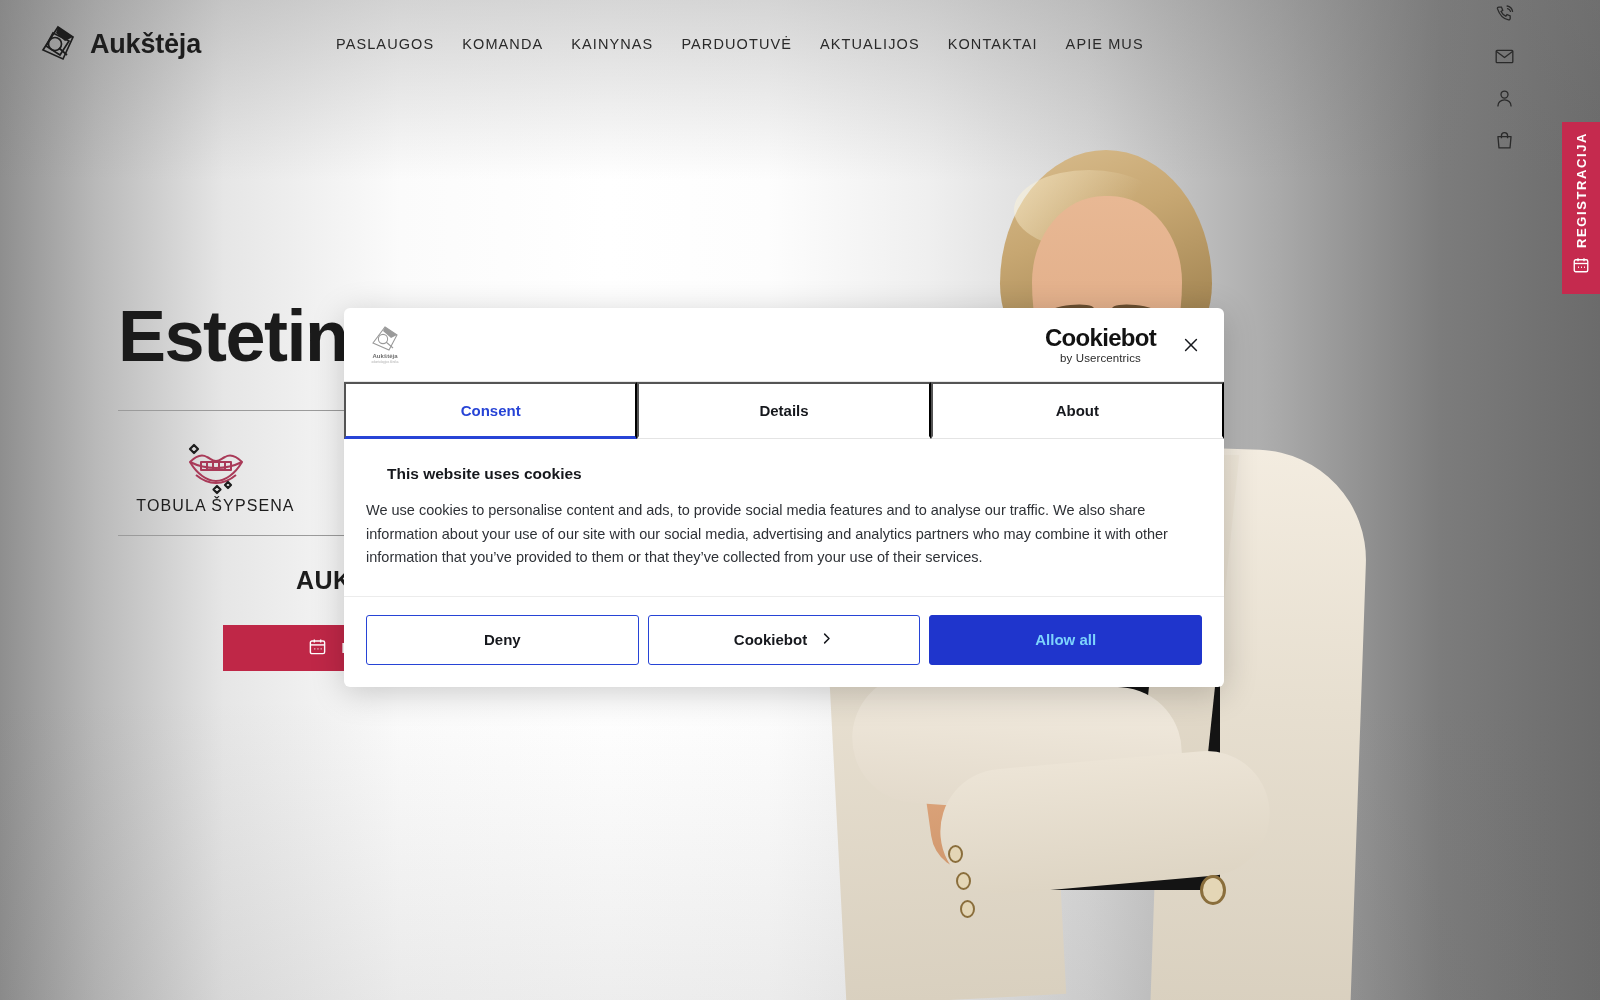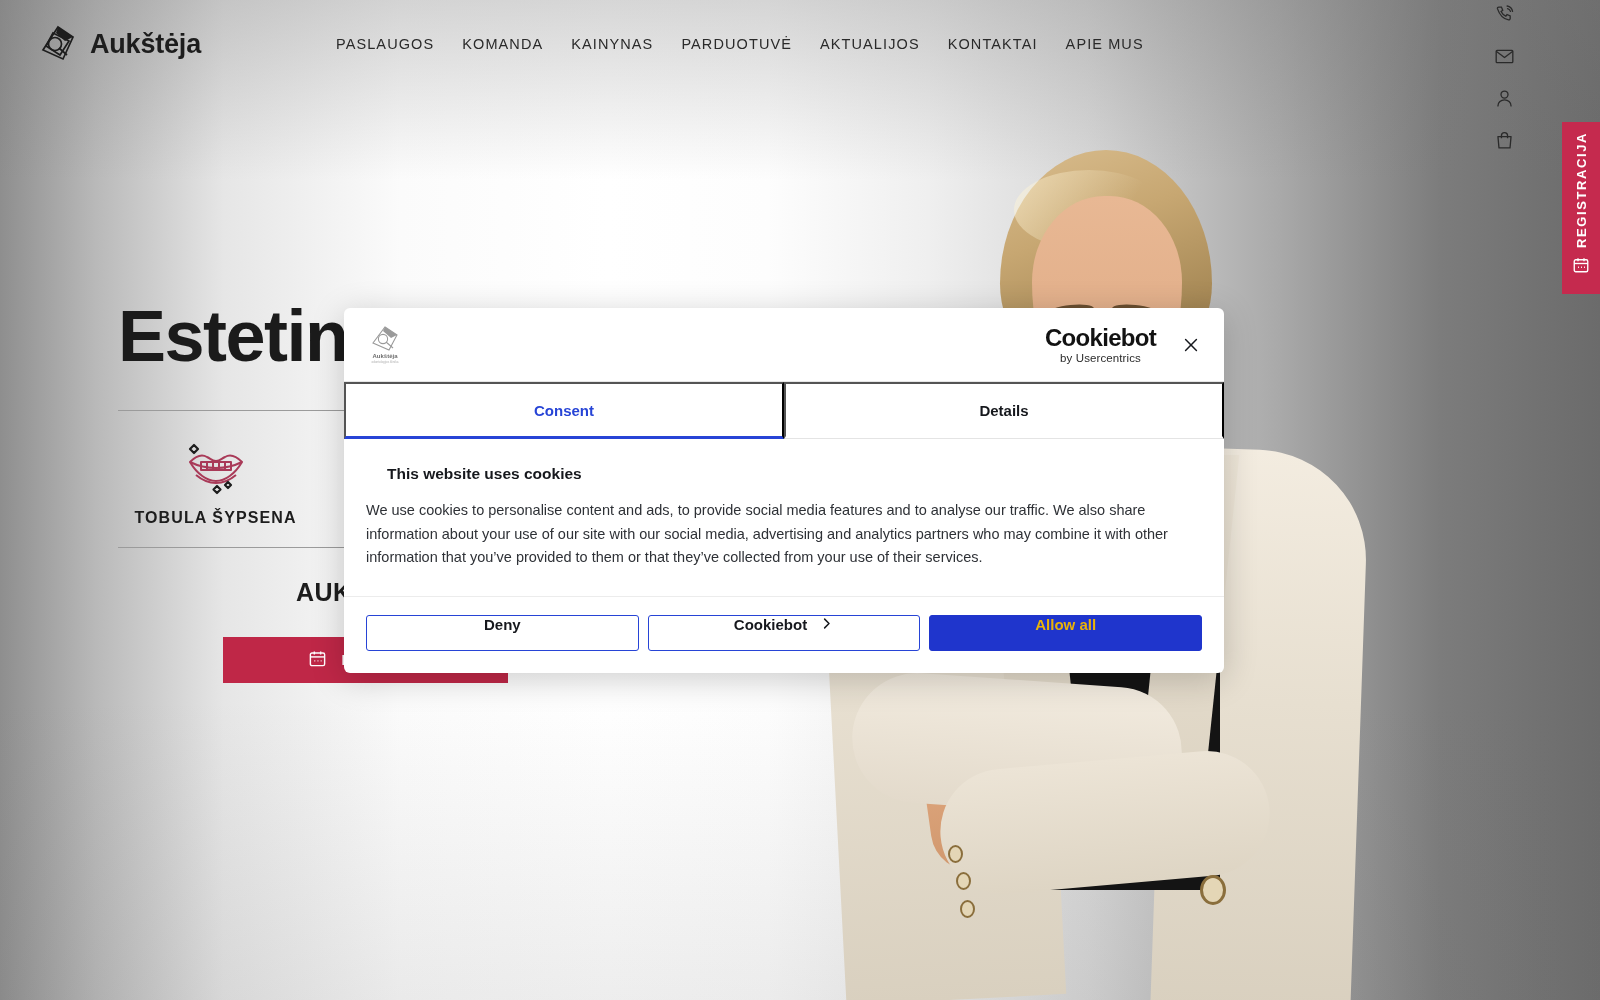--- a/index.html
+++ b/index.html
@@ -238,23 +238,22 @@
   }
   .hero-feature {
     margin-top: 24px;
     width: 195px;
     display: flex;
     flex-direction: column;
     align-items: center;
   }
   .lips-icon { width: 78px; height: 62px; }
   .feature-label {
-    margin-top: 12px;
     font-size: 16px;
-    font-weight: 700;
+    font-weight: 400;
     letter-spacing: 1.1px;
     color: #1d1d1d;
     text-align: left;
     white-space: nowrap;
   }
   .hero-rule2 {
     margin-top: 20px;
     width: 660px;
     height: 1px;
     background: #9b9b9b;
@@ -402,40 +401,40 @@
     color: #2e3136;
   }
 
   .cd-actions {
     display: flex;
     gap: 9px;
     padding: 18px 22px 22px;
   }
   .cd-btn {
     flex: 1;
-    height: 36px;
+    height: 50px;
     font-size: 15px;
     font-weight: 700;
     border-radius: 3px;
     cursor: pointer;
     display: flex;
-    align-items: flex-start;
+    align-items: center;
     justify-content: center;
     gap: 12px;
     font-family: "Liberation Sans", sans-serif;
   }
   .cd-btn.outline {
     background: #ffffff;
     border: 1.6px solid #2744d6;
     color: #16181d;
   }
   .cd-btn.solid {
     background: #1f35cc;
     border: 1.6px solid #1f35cc;
-    color: #eab308;
+    color: #7dd3fc;
   }
 </style>
 </head>
 <body>
 
 <div id="stage">
 
   <div class="hero-bg"></div>
   <div class="hero-bg-vert"></div>
 
@@ -599,20 +598,21 @@
           <svg viewBox="0 0 24 24" width="20" height="20" fill="none" stroke="#16181d" stroke-width="1.8" stroke-linecap="round">
             <path d="M5.5 5.5 18.5 18.5M18.5 5.5 5.5 18.5"></path>
           </svg>
         </button>
       </div>
     </div>
 
     <div class="cd-tabs">
       <button class="cd-tab active">Consent</button>
       <button class="cd-tab">Details</button>
+      <button class="cd-tab">About</button>
     </div>
 
     <div class="cd-body">
       <div class="cd-heading">This website uses cookies</div>
       <p class="cd-text">We use cookies to personalise content and ads, to provide social media features and to analyse our traffic. We also share information about your use of our site with our social media, advertising and analytics partners who may combine it with other information that you’ve provided to them or that they’ve collected from your use of their services.</p>
     </div>
 
     <div class="cd-actions">
       <button class="cd-btn outline">
         <span>Deny</span>

